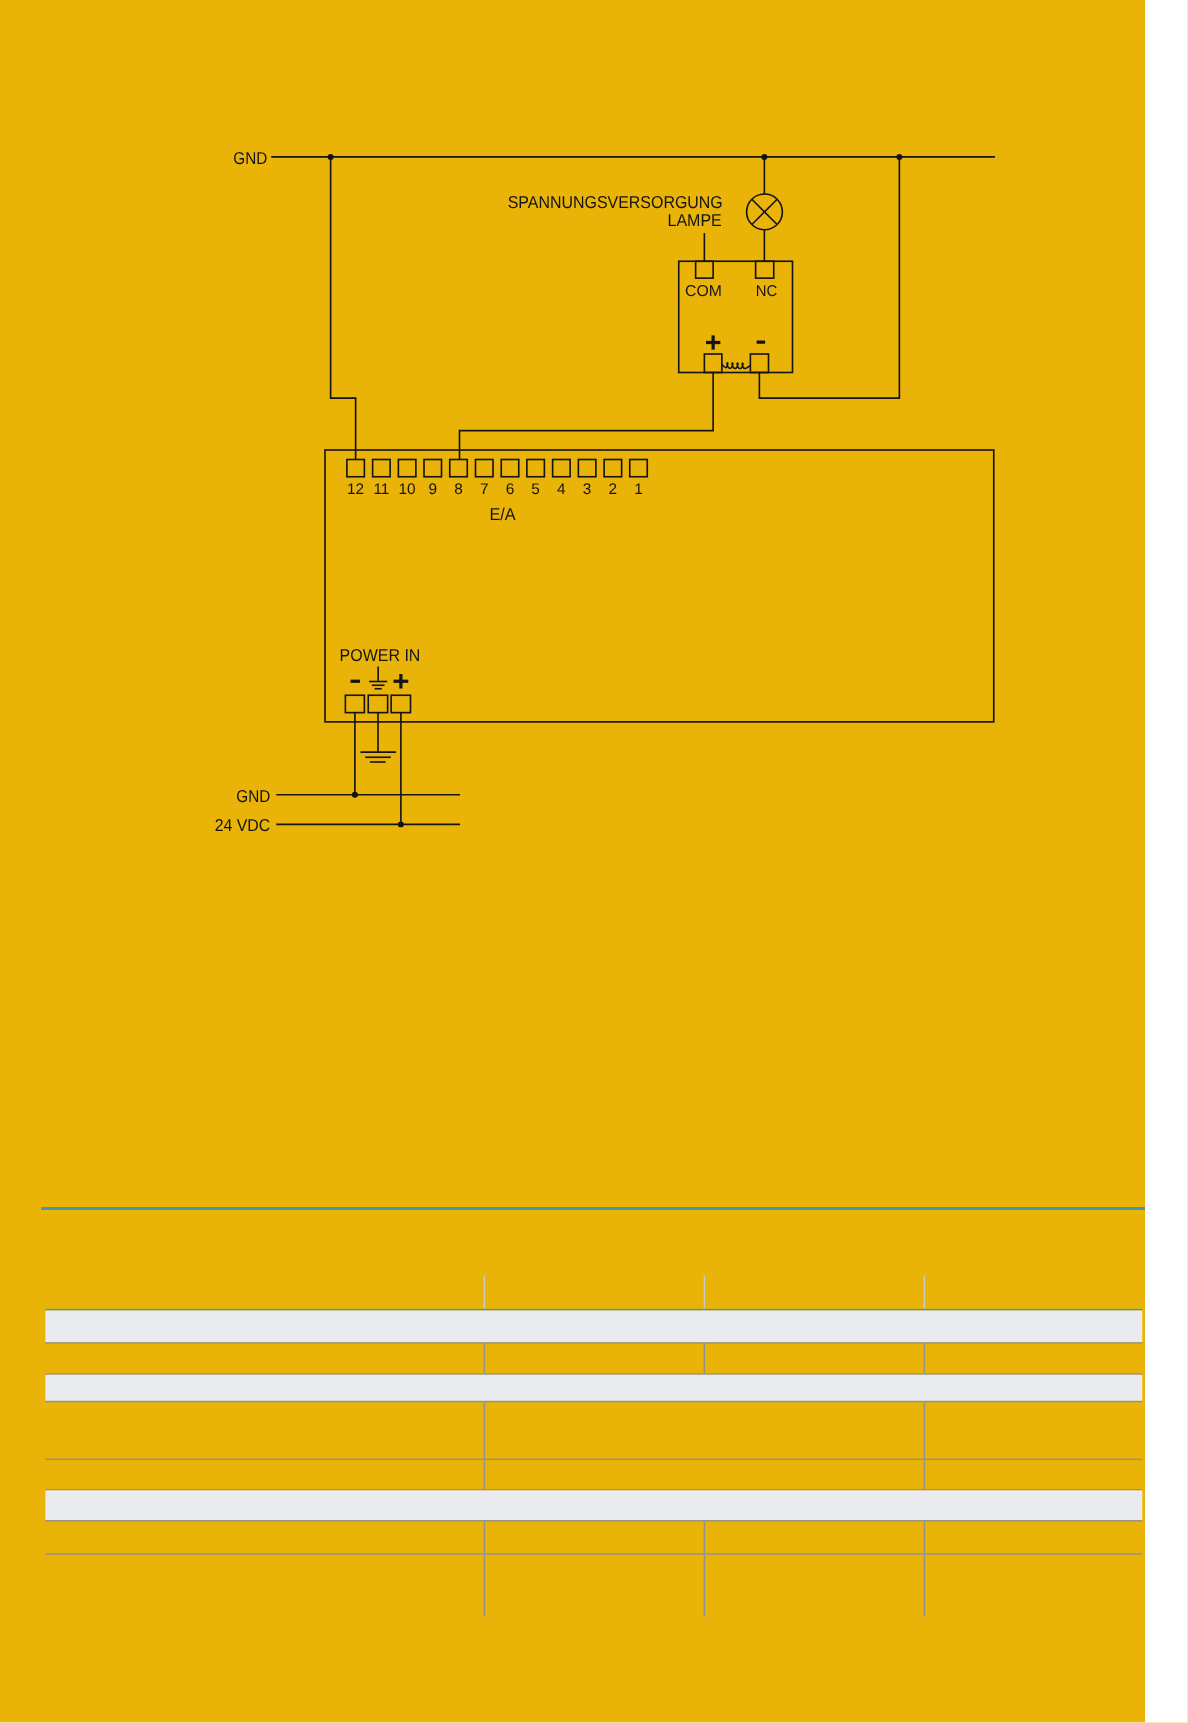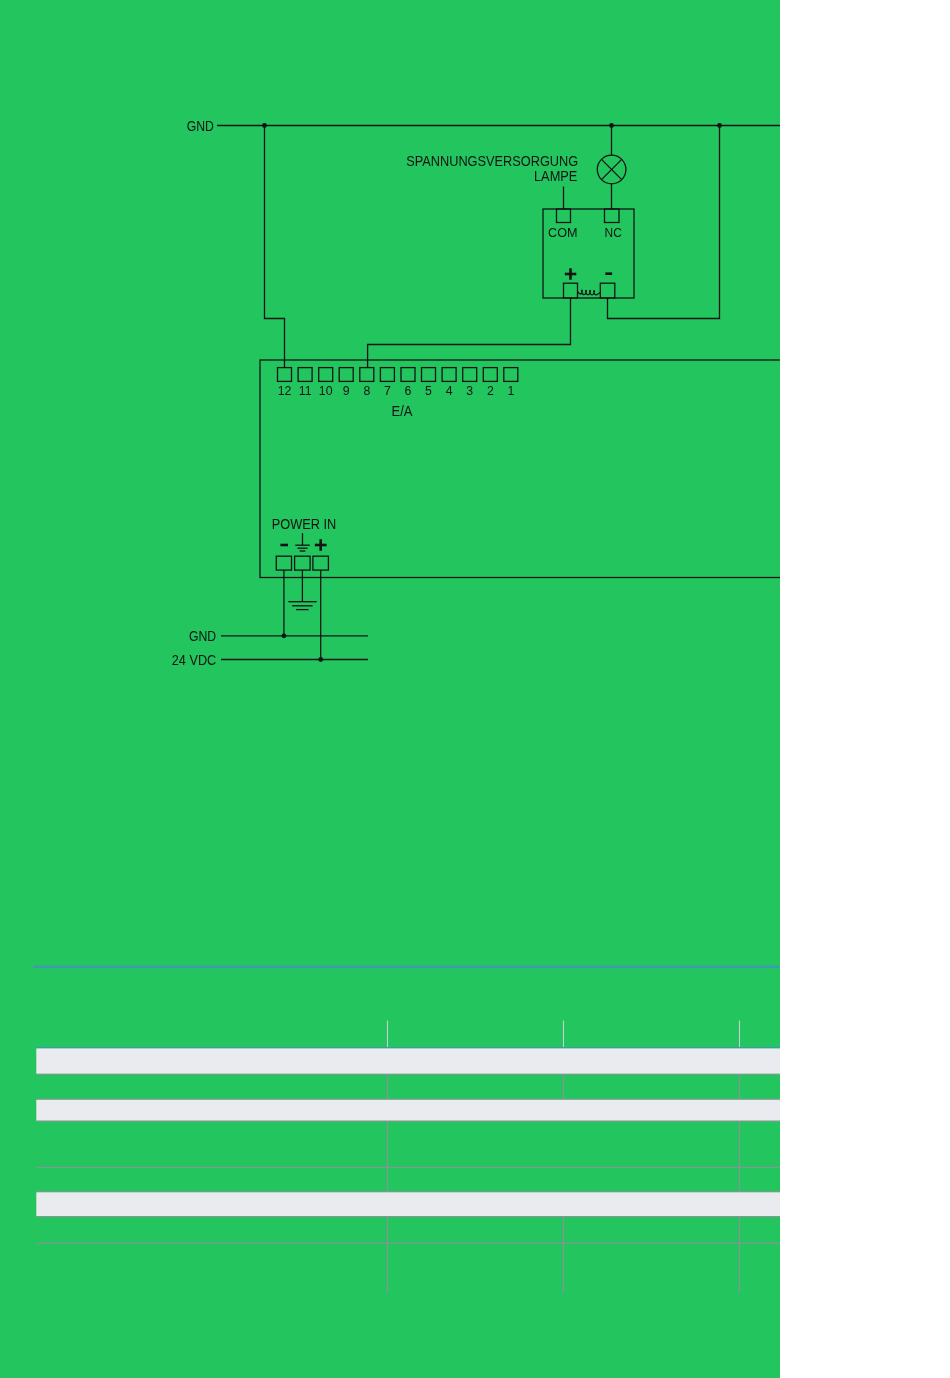--- a/index.html
+++ b/index.html
@@ -1,16 +1,16 @@
 <!DOCTYPE html>
 <html><head>
 <meta charset="utf-8">
 <style>
   html,body{margin:0;padding:0;background:#ffffff;}
-  #page{position:relative;width:780px;height:1378px;background:#22c55e;overflow:hidden;
+  #page{position:relative;width:916px;height:1378px;background:#eab308;overflow:hidden;
         font-family:"Liberation Sans", sans-serif;}
   svg{position:absolute;left:0;top:0;}
   text{fill:#141414;}
 </style>
 </head>
 <body>
 <div id="page">
 <svg width="950" height="1378" viewBox="0 0 950 1378">
   <g fill="none" stroke="#141414" stroke-width="1.3">
 

